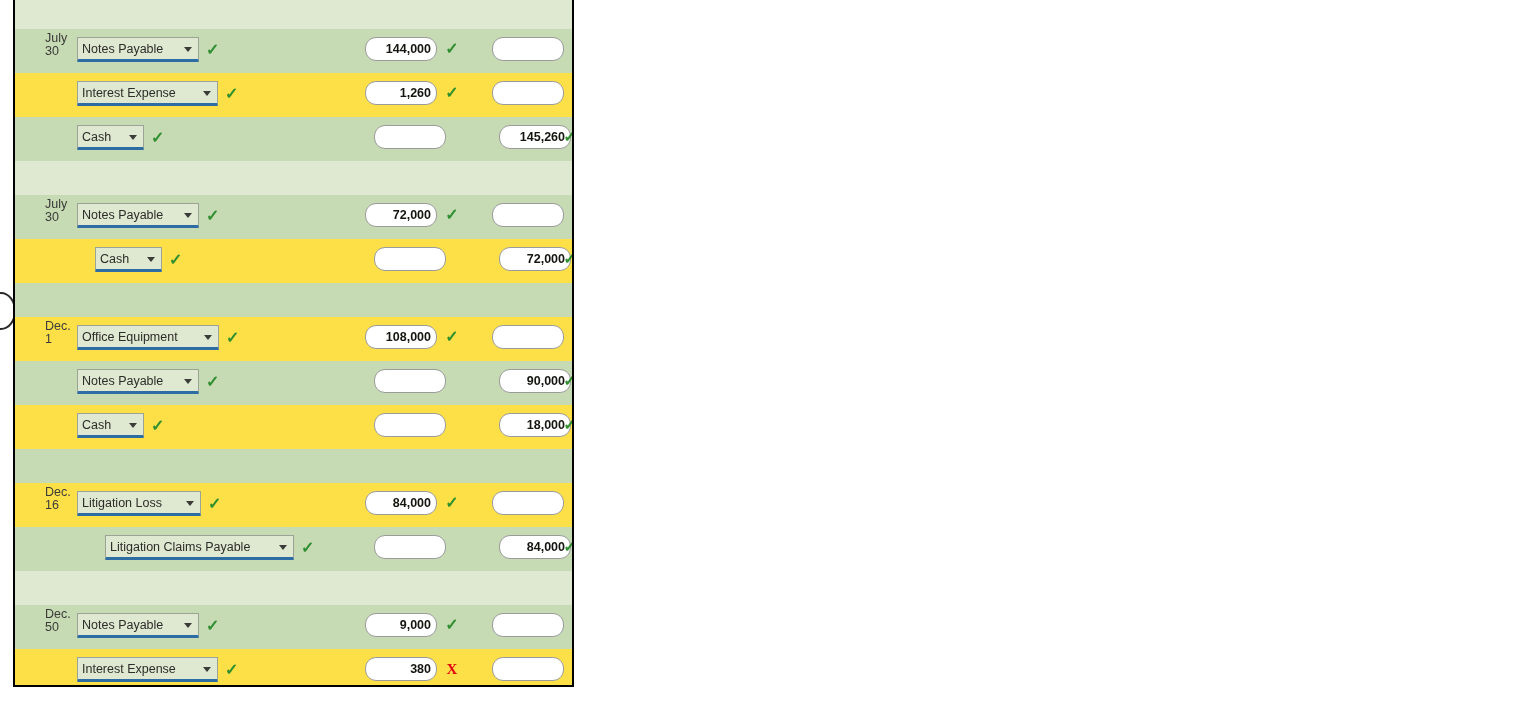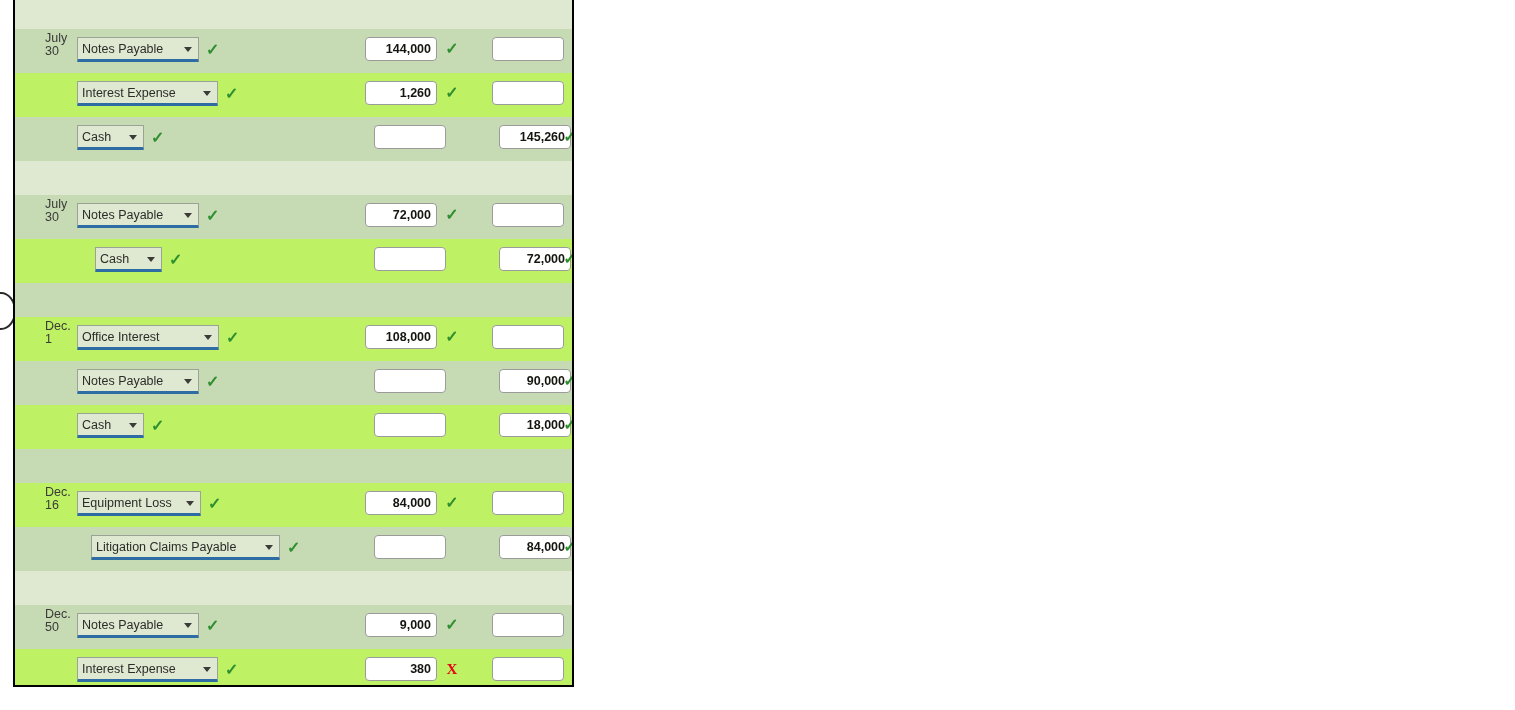--- a/index.html
+++ b/index.html
@@ -44,21 +44,21 @@
     background: #dde9d2;
     overflow: hidden;
   }
 
   .row {
     position: relative;
     width: 100%;
     box-sizing: border-box;
   }
   .row.shade-dark  { background: #c6dab4; }
-  .row.shade-light { background: #bef264; }
+  .row.shade-light { background: #fde047; }
 
   .row.entry { height: 44px; }
   .row.spacer-dark  { height: 34px; background: #c6dab4; }
   .row.spacer-light { height: 34px; background: #dfe9d2; }
 
   
   .date {
     position: absolute;
     left: 8px;
     top: 0;
@@ -109,21 +109,21 @@
   }
 
   
   .amt {
     position: absolute;
     top: 8px;
     width: 72px;
     height: 24px;
     background: #ffffff;
     border: 1px solid #9b9b9b;
-    border-radius: 4px;
+    border-radius: 11px;
     box-sizing: border-box;
     font-family: "Liberation Sans", sans-serif;
     font-size: 12.5px;
     font-weight: bold;
     color: #15150f;
     text-align: right;
     padding: 0 5px 0 3px;
     line-height: 22px;
     cursor: text;
   }
@@ -227,21 +227,21 @@
         <span class="mark after-credit ok">✓</span>
       </div>
       <div class="row spacer-dark"></div>
       <div class="row entry shade-light">
         <div class="date">
           <span class="d-line">Dec.</span>
           <span class="d-line">1</span>
         </div>
         <div class="acct-wrap" style="left: 62px;">
           <div class="acct" style="width: 142px;">
-            <span>Office Interest</span>
+            <span>Office Equipment</span>
             <span class="caret"></span>
           </div>
           <span class="mark-inline ok" style="color: rgb(47, 143, 47); font-size: 16px; font-weight: bold;">✓</span>
         </div>
         <input type="text" readonly="" class="amt debit" value="108,000" style="">
         <span class="mark after-debit ok">✓</span>
         <input type="text" readonly="" class="amt credit" style="">
       </div>
       <div class="row entry shade-dark">
         <div class="acct-wrap" style="left: 62px;">
@@ -268,31 +268,31 @@
         <span class="mark after-credit ok">✓</span>
       </div>
       <div class="row spacer-dark"></div>
       <div class="row entry shade-light">
         <div class="date">
           <span class="d-line">Dec.</span>
           <span class="d-line">16</span>
         </div>
         <div class="acct-wrap" style="left: 62px;">
           <div class="acct" style="width: 124px;">
-            <span>Equipment Loss</span>
+            <span>Litigation Loss</span>
             <span class="caret"></span>
           </div>
           <span class="mark-inline ok" style="color: rgb(47, 143, 47); font-size: 16px; font-weight: bold;">✓</span>
         </div>
         <input type="text" readonly="" class="amt debit" value="84,000" style="">
         <span class="mark after-debit ok">✓</span>
         <input type="text" readonly="" class="amt credit" style="">
       </div>
       <div class="row entry shade-dark">
-        <div class="acct-wrap" style="left: 76px;">
+        <div class="acct-wrap" style="left: 90px;">
           <div class="acct" style="width: 189px;">
             <span>Litigation Claims Payable</span>
             <span class="caret"></span>
           </div>
           <span class="mark-inline ok" style="color: rgb(47, 143, 47); font-size: 16px; font-weight: bold;">✓</span>
         </div>
         <input type="text" readonly="" class="amt debit shift" style="">
         <input type="text" readonly="" class="amt credit shift" value="84,000" style="">
         <span class="mark after-credit ok">✓</span>
       </div>

